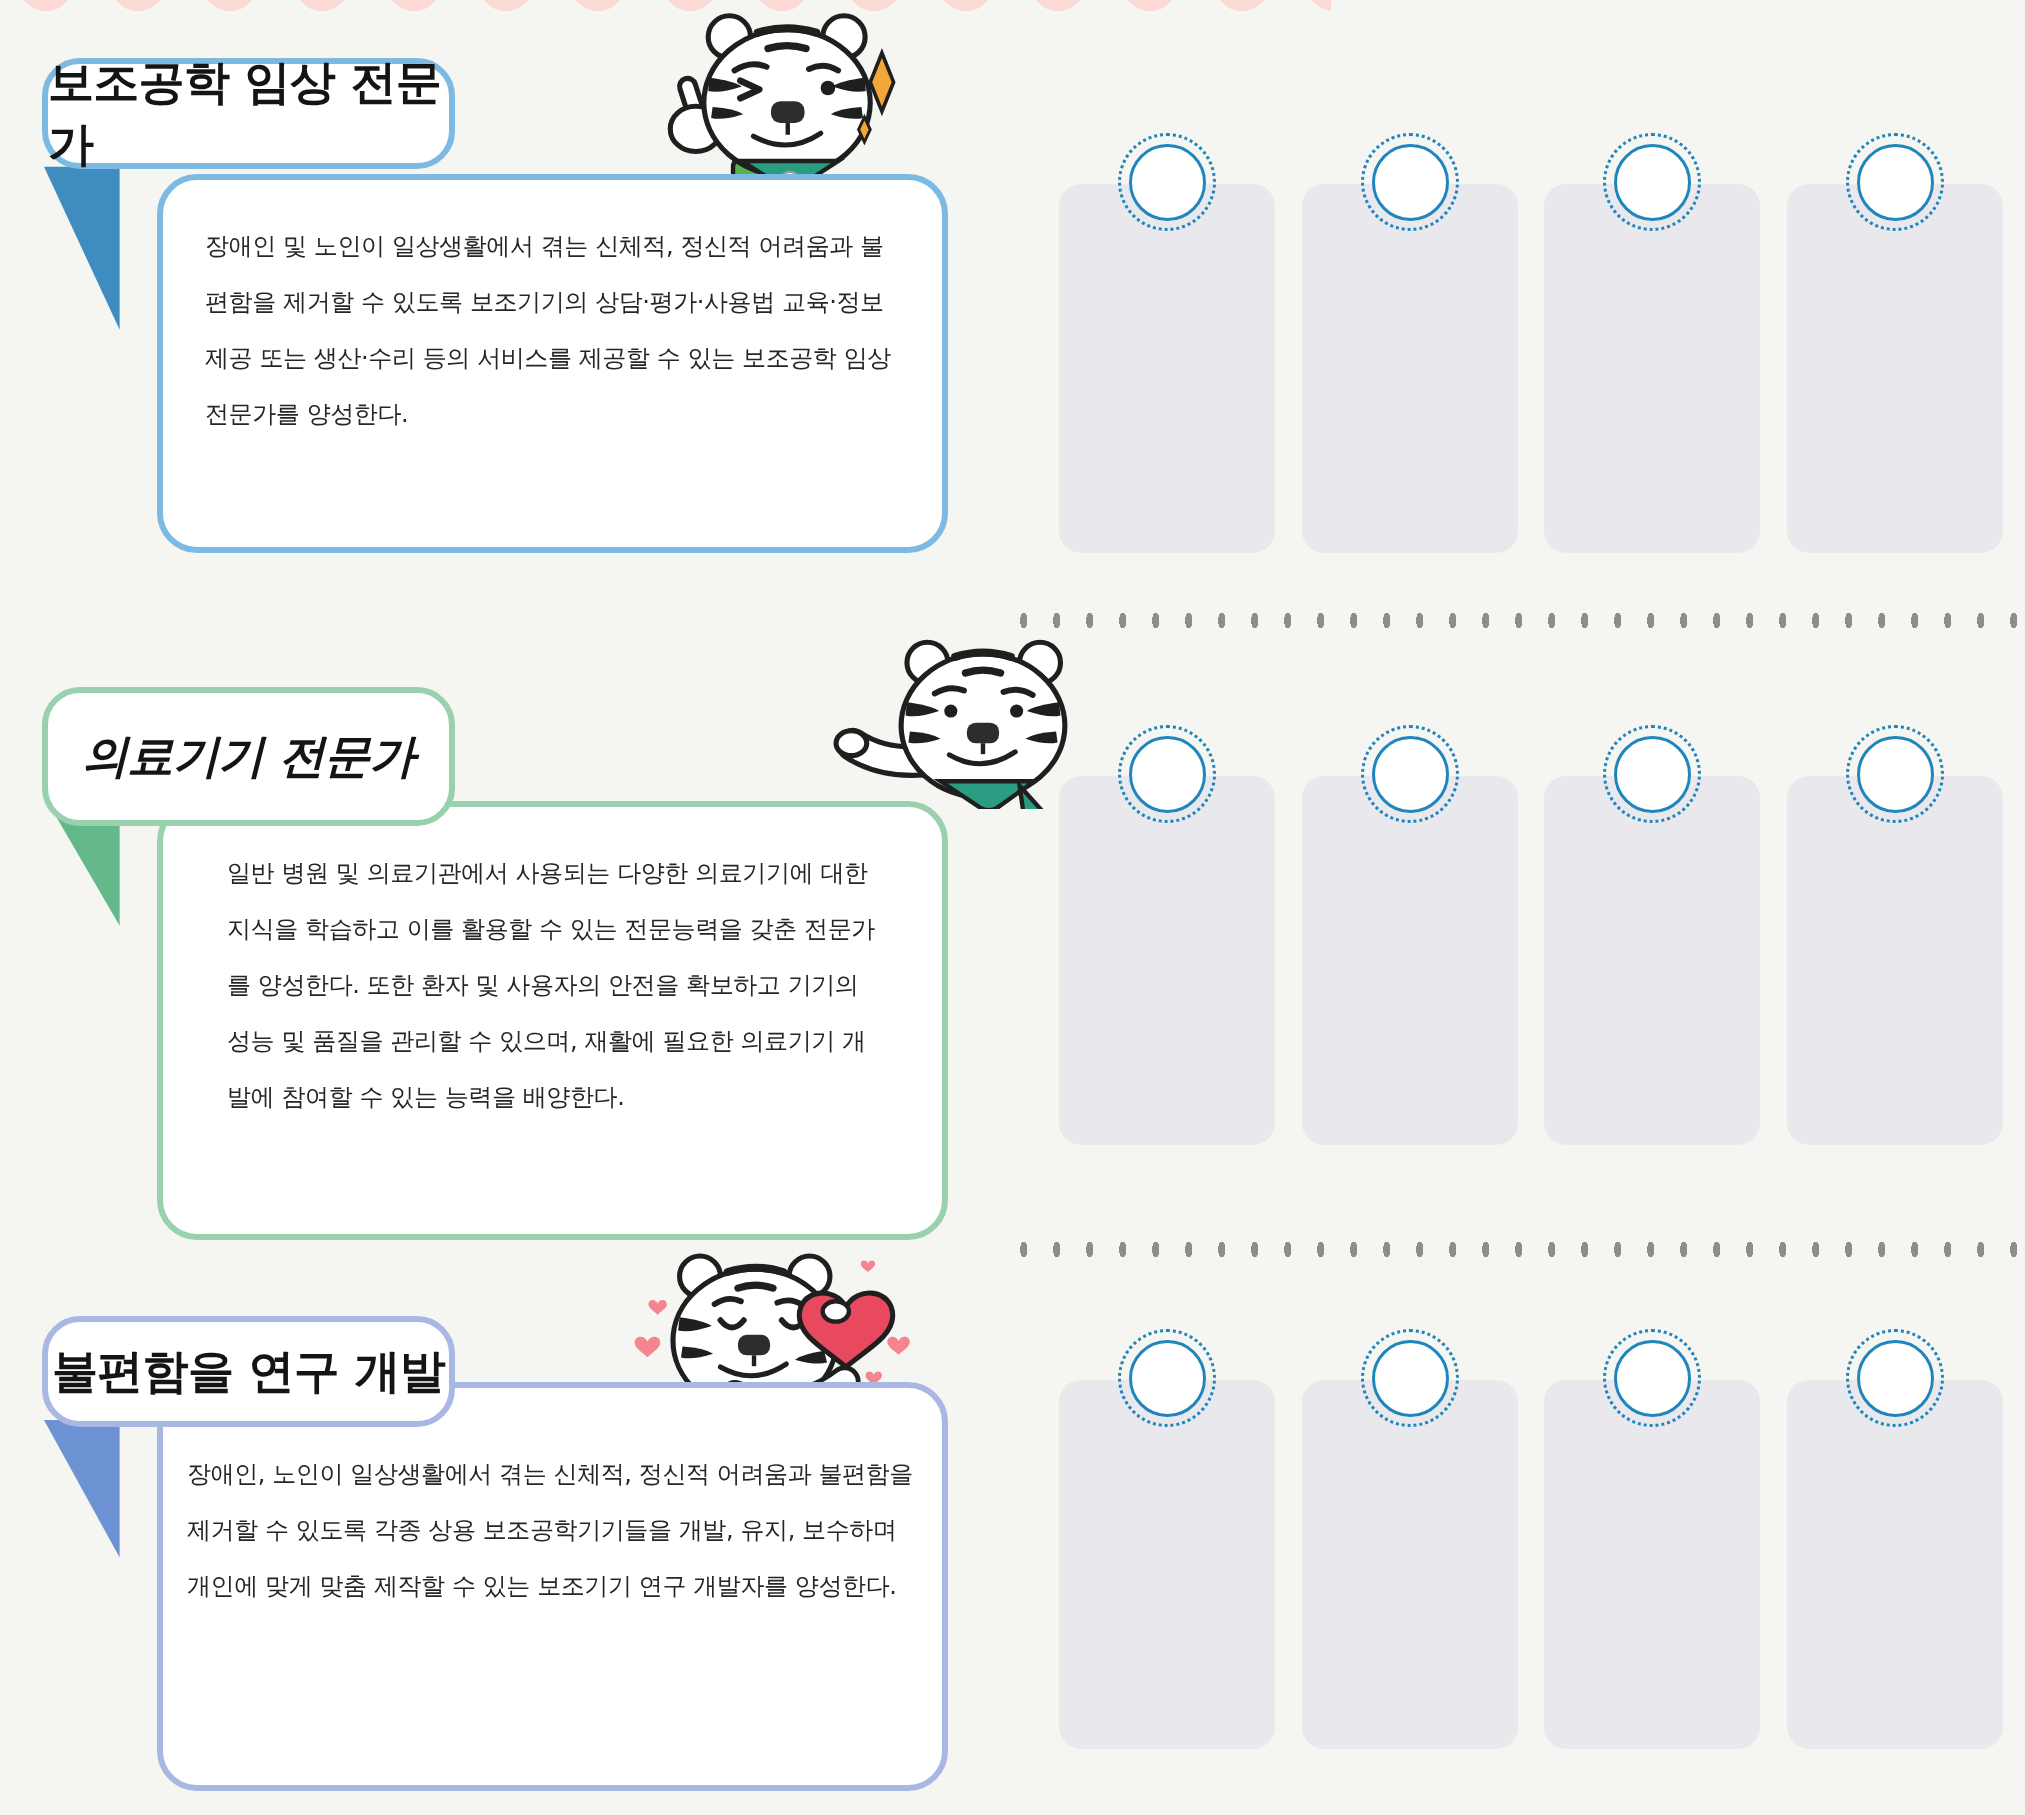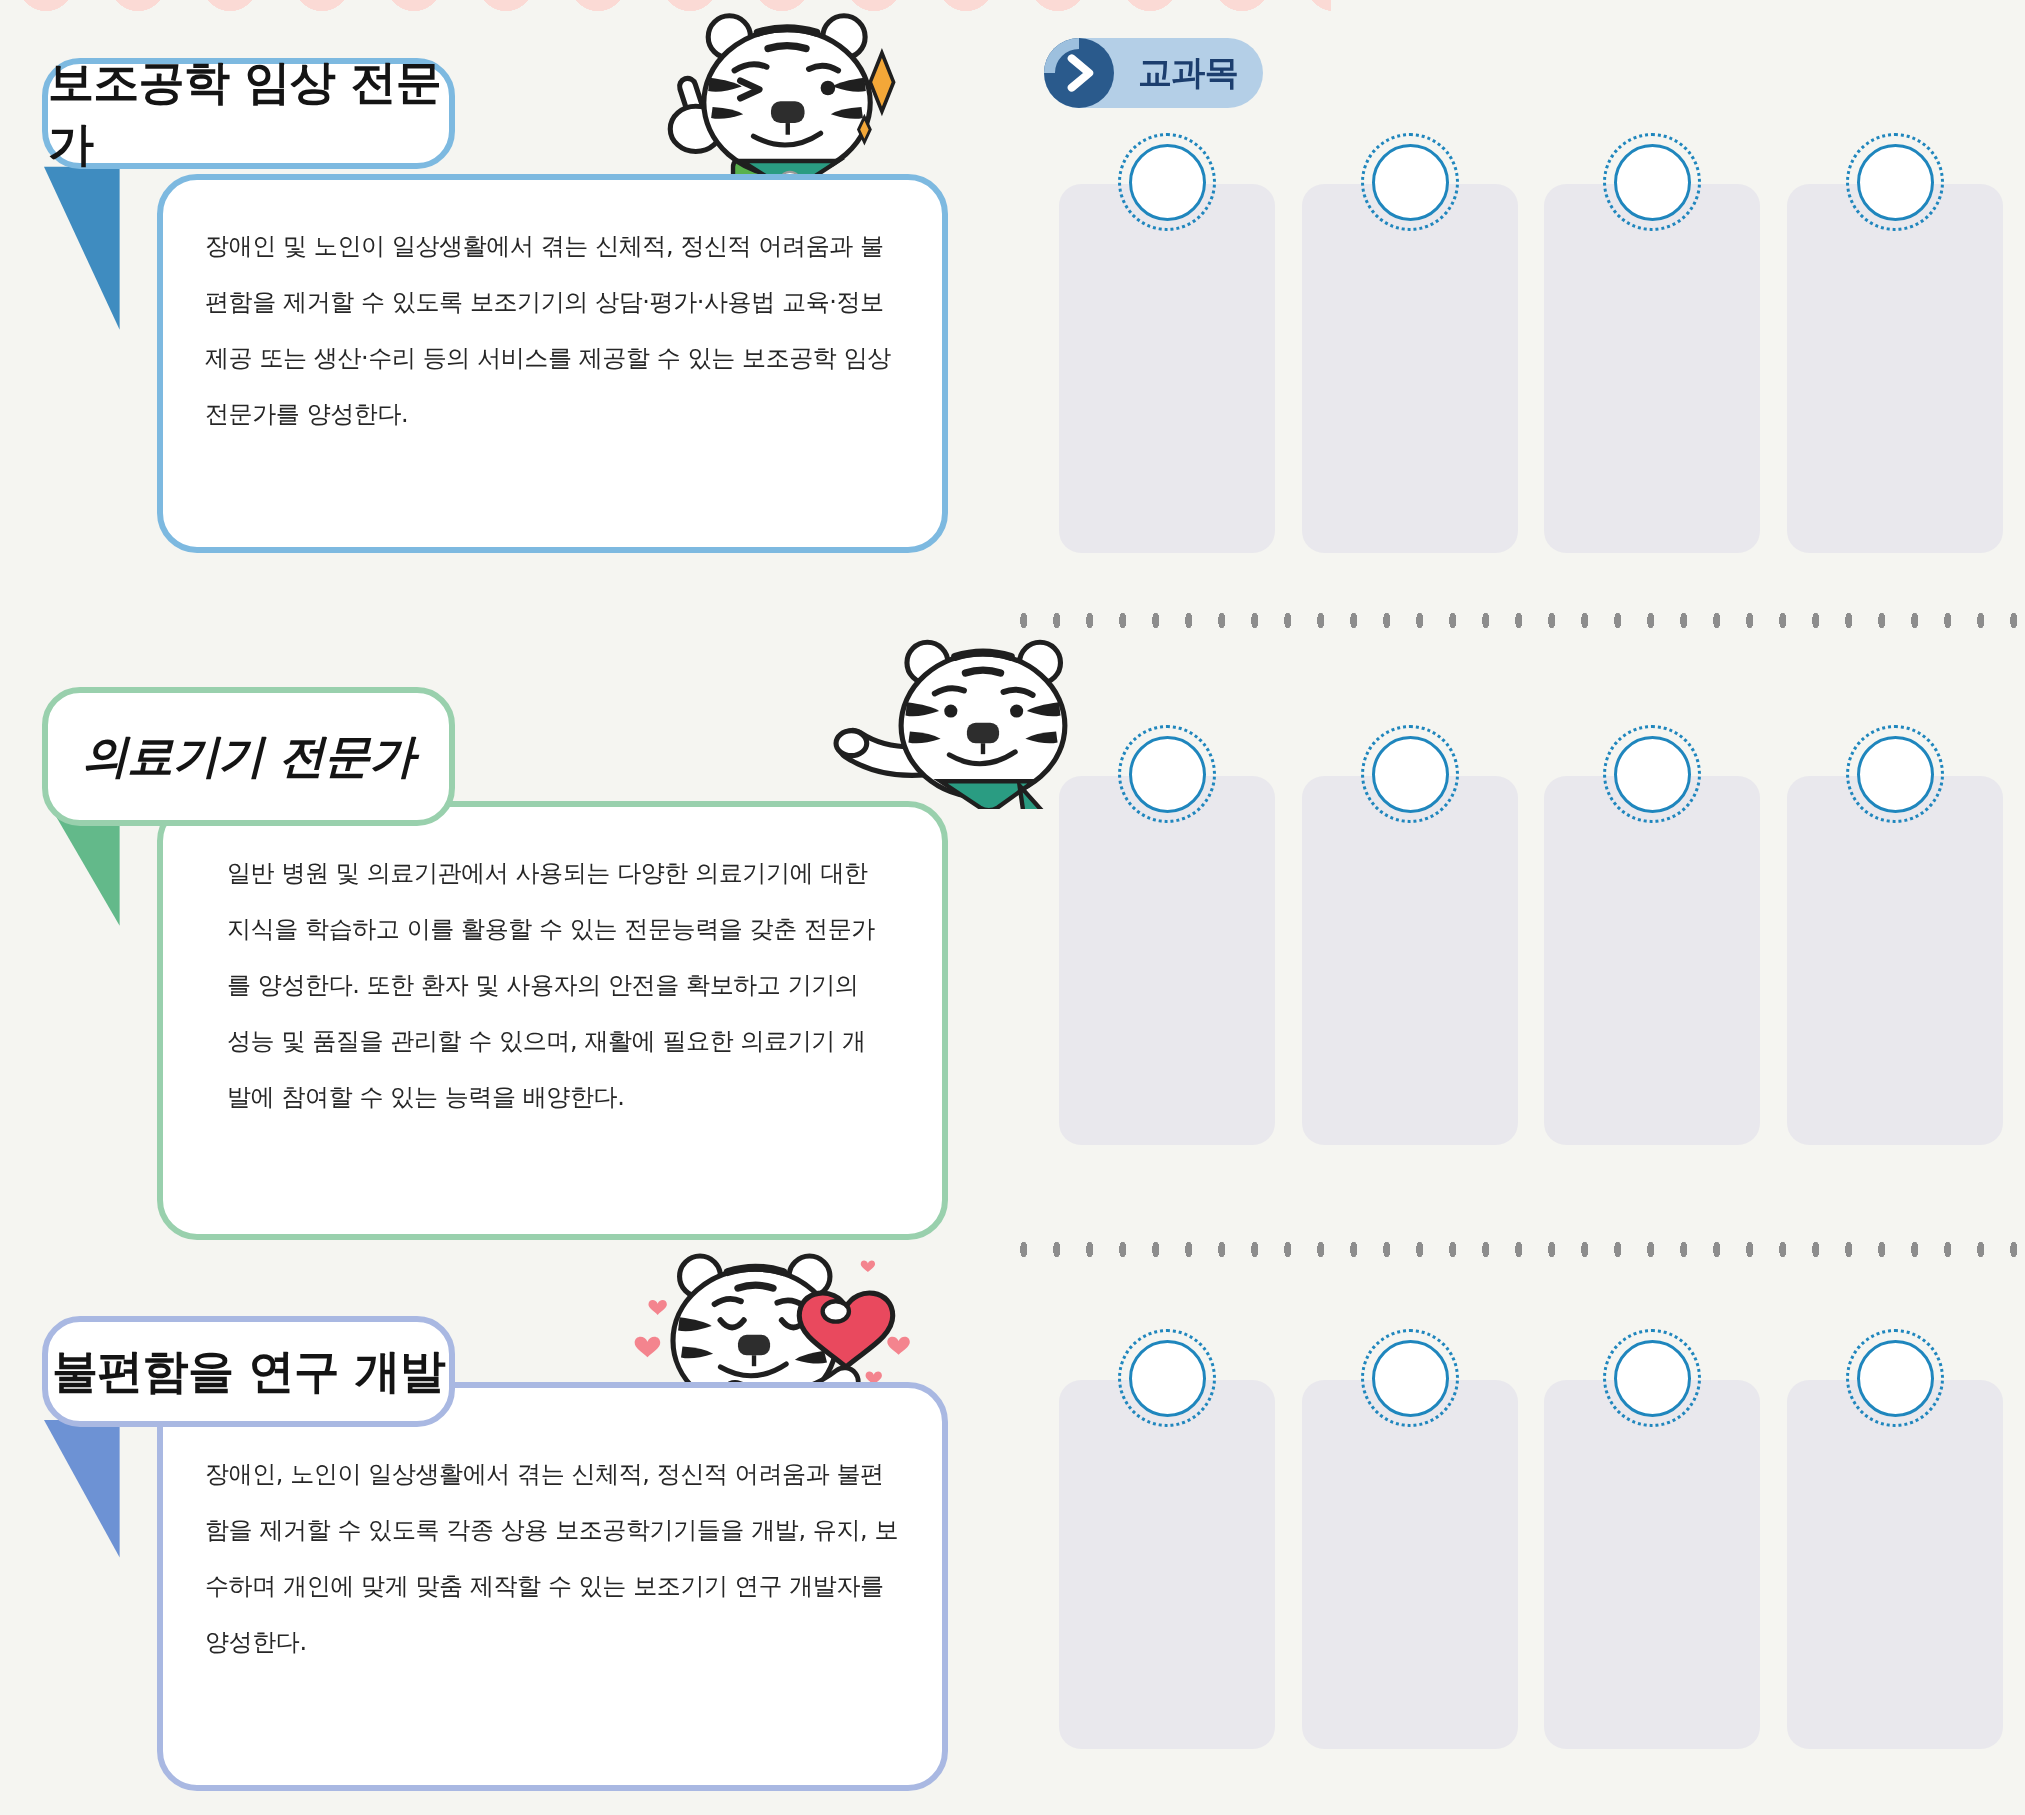--- a/index.html
+++ b/index.html
@@ -17,21 +17,21 @@
   .body-bubble{position:absolute;background:#fff;border-radius:40px;z-index:2;box-sizing:border-box;margin-left:38px;}
   .title-bubble{position:absolute;background:#fff;border-radius:38px;z-index:3;box-sizing:border-box;
     display:flex;align-items:center;justify-content:center;}
   .title-bubble h2{margin:0;font-size:46px;font-weight:800;color:#141414;letter-spacing:-0.7px;}
   .desc{margin:0;font-size:24px;line-height:56px;color:#262626;letter-spacing:-0.4px;font-weight:500;}
 
   .sec-0 .body-bubble{left:119px;top:174px;width:791px;height:379px;border:6.6px solid #7db9e0;padding:38px 42px;}
   .sec-0 .title-bubble{left:42px;top:58px;width:413px;height:111px;border:6.6px solid #7db9e0;}
   .sec-1 .body-bubble{left:119px;top:801px;width:791px;height:439px;border:6.6px solid #99d0ad;padding:38px 64px;}
   .sec-1 .title-bubble{left:42px;top:687px;width:413px;height:139px;border:6.6px solid #99d0ad;font-style:italic;}
-  .sec-2 .body-bubble{left:119px;top:1382px;width:791px;height:409px;border:6.6px solid #a9b8e2;padding:58px 42px 38px;}
+  .sec-2 .body-bubble{left:119px;top:1382px;width:791px;height:409px;border:6.6px solid #a9b8e2;padding:58px 24px 38px;}
   .sec-2 .title-bubble{left:42px;top:1316px;width:413px;height:111px;border:6.6px solid #a9b8e2;}
   .tail-0{left:44px;top:165px;}
   .tail-1{left:44px;top:794px;}
   .tail-2{left:44px;top:1418px;}
 
   
   .pill{position:absolute;left:1044px;top:38px;width:219px;height:70px;background:#b4cfe7;border-radius:35px;z-index:2;}
   .pill-icon{position:absolute;left:0;top:0;width:70px;height:70px;}
   .pill-label{position:absolute;left:80px;top:0;width:128px;height:70px;display:flex;align-items:center;justify-content:center;
     font-size:34px;font-weight:800;color:#1c3e6e;letter-spacing:-0.7px;}
@@ -175,28 +175,20 @@
       <polygon points="0,2 104,2 104,191" fill="#6d92d4"></polygon>
     </svg>
     <div class="body-bubble">
       <p class="desc">장애인, 노인이 일상생활에서 겪는 신체적, 정신적 어려움과 불편함을 제거할 수 있도록 각종 상용 보조공학기기들을 개발, 유지, 보수하며 개인에 맞게 맞춤 제작할 수 있는 보조기기 연구 개발자를 양성한다.</p>
     </div>
     <div class="title-bubble">
       <h2>불편함을 연구 개발</h2>
     </div>
   </section>
 
-  <div class="pill">
-    <svg class="pill-icon" viewBox="0 0 96 96">
-      <circle cx="48" cy="48" r="48" fill="#2a5a8c"></circle>
-      <path d="M48 0 A48 48 0 0 0 0 48 L15 48 A33 33 0 0 1 48 15 Z" fill="#9dc0de"></path>
-      <polyline points="38,28 62,48 38,68" stroke="#fff" stroke-width="11" fill="none" stroke-linecap="round" stroke-linejoin="round"></polyline>
-    </svg>
-    <span class="pill-label">교과목</span>
-  </div>
 
   <div class="divider divider-0"></div>
   <div class="divider divider-1"></div>
 
   <div class="curr-grid">
 
       <div class="curr-row" data-idx="0">
 
           <div class="year-col" data-idx="0">
             <div class="year-badge">

